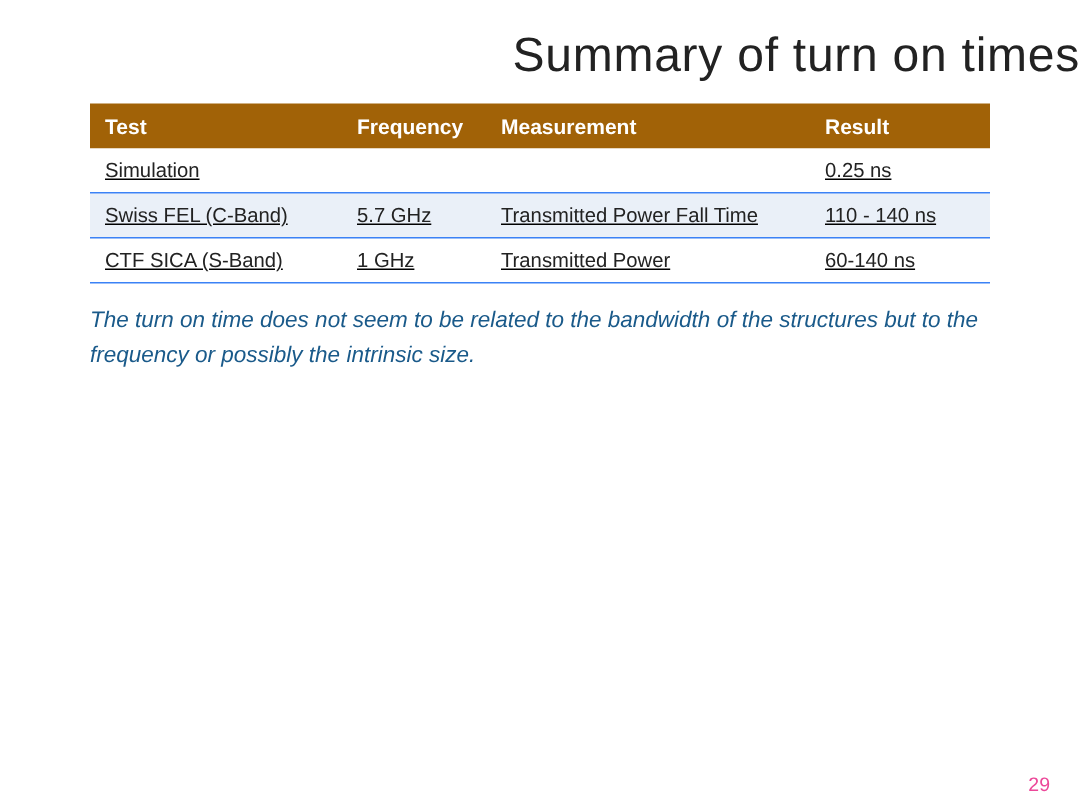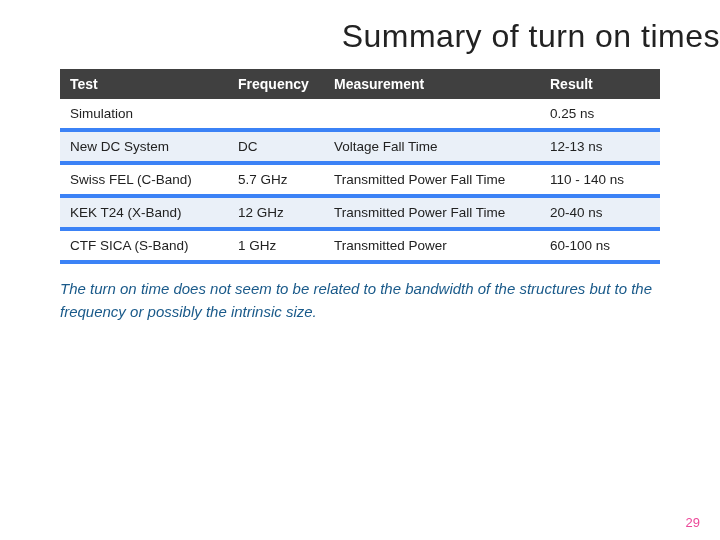--- a/index.html
+++ b/index.html
@@ -26,33 +26,34 @@
       margin: 0 60px;
     }
 
     table {
       width: 100%;
       border-collapse: collapse;
       font-size: 13.5px;
     }
 
     thead tr {
-      background: #404040;
+      background: #a16207;
       color: #ffffff;
     }
 
     thead th {
       padding: 7px 10px;
       text-align: left;
       font-weight: 600;
       font-size: 14px;
     }
 
     tbody tr {
-      border-bottom: 4px solid #3b82f6;
+      border-bottom: 1px solid #3b82f6;
+      text-decoration: underline;
     }
 
     tbody tr:nth-child(even) {
       background: #eaf0f8;
     }
 
     tbody tr:nth-child(odd) {
       background: #ffffff;
     }
 
@@ -100,42 +101,30 @@
       </tr>
     </thead>
     <tbody id="table-body">
     <tr>
           <td>Simulation</td>
           <td></td>
           <td></td>
           <td>0.25 ns</td>
         </tr>
         <tr>
-          <td>New DC System</td>
-          <td>DC</td>
-          <td>Voltage Fall Time</td>
-          <td>12-13 ns</td>
-        </tr>
-        <tr>
           <td>Swiss FEL (C-Band)</td>
           <td>5.7 GHz</td>
           <td>Transmitted Power Fall Time</td>
           <td>110 - 140 ns</td>
         </tr>
         <tr>
-          <td>KEK T24 (X-Band)</td>
-          <td>12 GHz</td>
-          <td>Transmitted Power Fall Time</td>
-          <td>20-40 ns</td>
-        </tr>
-        <tr>
           <td>CTF SICA (S-Band)</td>
           <td>1 GHz</td>
           <td>Transmitted Power</td>
-          <td>60-100 ns</td>
+          <td>60-140 ns</td>
         </tr>
       </tbody>
   </table>
 </div>
 
 <p class="footer-text">The turn on time does not seem to be related to the bandwidth of the structures but to the frequency or possibly the intrinsic size.</p>
 
 <span class="page-number">29</span>
 
 </body></html>

